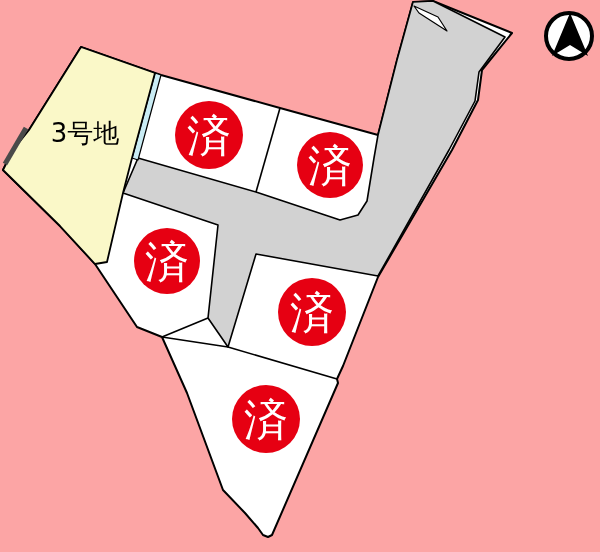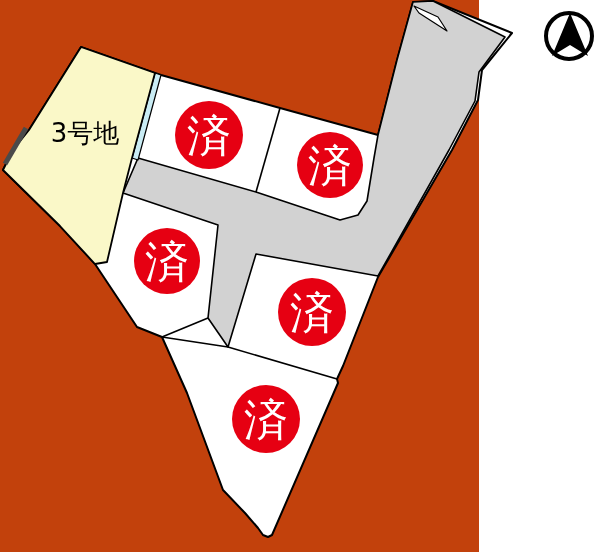--- a/index.html
+++ b/index.html
@@ -6,23 +6,23 @@
     margin: 0;
     padding: 0;
     background: #ffffff;
     width: 600px;
     height: 552px;
     overflow: hidden;
     font-family: "DejaVu Sans", sans-serif;
   }
   .map-wrap {
     position: relative;
-    width: 479px;
+    width: 600px;
     height: 552px;
-    background: #c2410c;
+    background: #fca5a5;
   }
   svg { display: block; }
   .boundary {
     stroke: #000000;
     stroke-width: 2;
     stroke-linejoin: round;
     fill: #ffffff;
   }
   .road {
     stroke: #000000;

